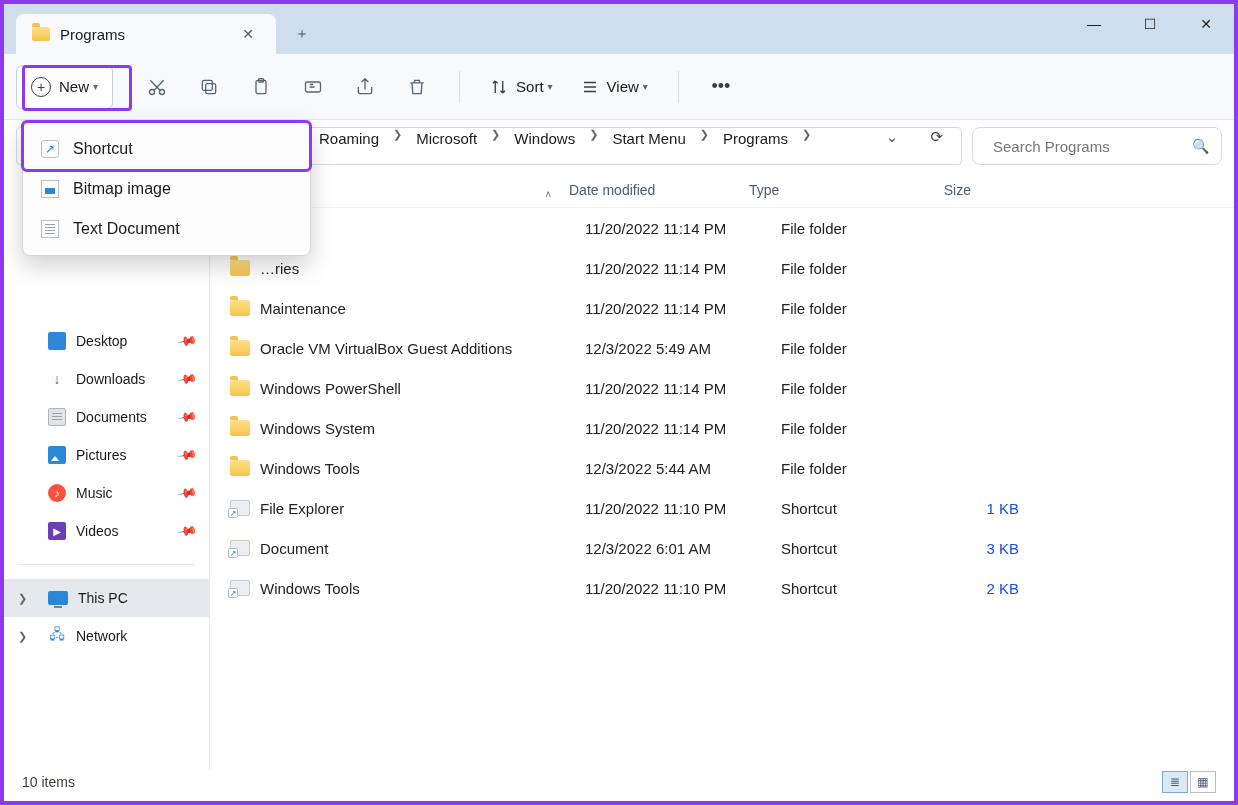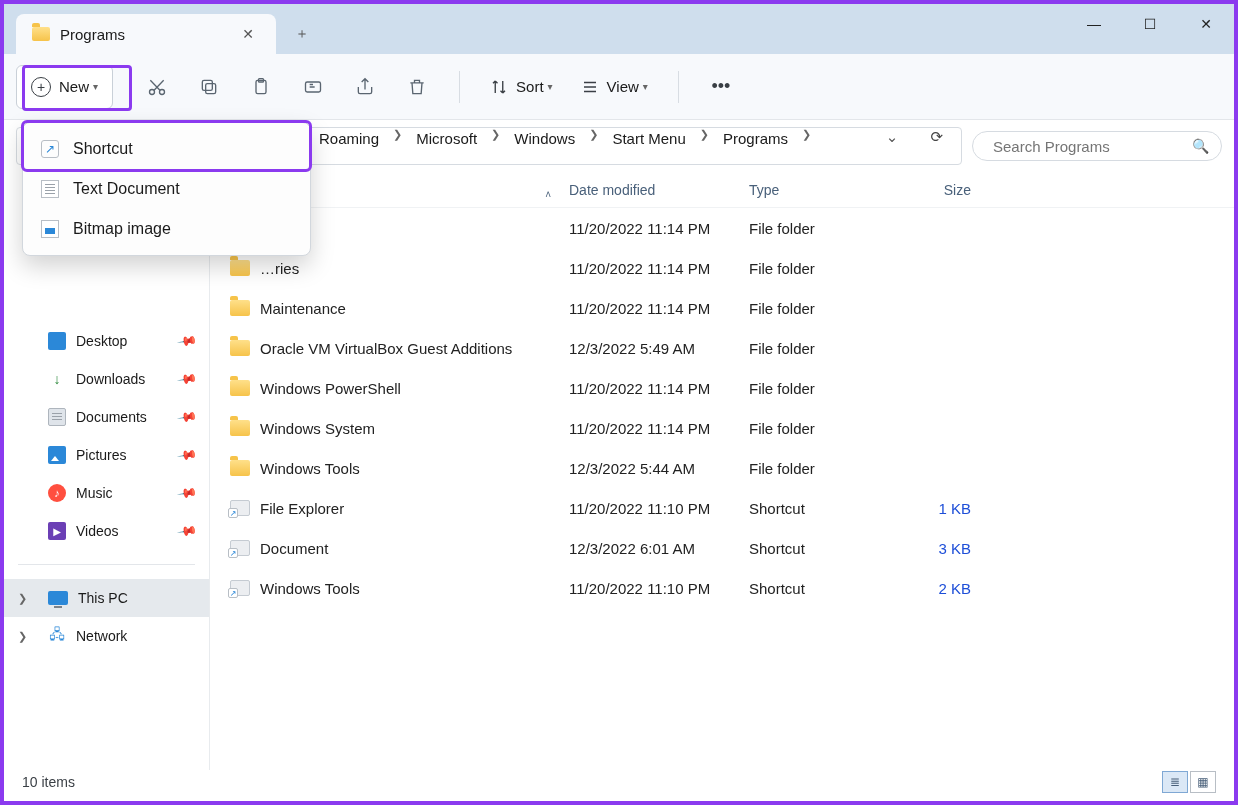--- a/index.html
+++ b/index.html
@@ -26,21 +26,21 @@
 .new-btn { border: 1px solid #c9d0d8; background: #fff; color: #1a1a1a; padding: 0 14px; }
 .hl-new { position: absolute; top: 61px; left: 18px; width: 110px; height: 46px; border: 3px solid #8b3aef; border-radius: 4px; pointer-events: none; z-index: 30; }
 
 
 .addr-row { display: flex; align-items: center; height: 52px; padding: 0 12px; gap: 10px; }
 .crumbs { flex: 1; display: flex; align-items: flex-start; height: 38px; border: 1px solid #d6dbe1; border-radius: 4px; padding: 0 8px 0 300px; gap: 12px; font-size: 15px; }
 .crumb { padding: 2px 2px; cursor: pointer; }
 .csep { color: #666; font-size: 11px; }
 .crumb-chev { margin-left: auto; color: #555; padding: 0 10px; }
 .refresh-ic { color: #444; padding: 0 10px; }
-.search { width: 250px; height: 30px; border: 1px solid #d6dbe1; border-radius: 15px; display: flex; align-items: center; padding: 0 20px; color: #777; }
+.search { width: 250px; height: 38px; border: 1px solid #d6dbe1; border-radius: 8px; display: flex; align-items: center; padding: 0 20px; color: #777; }
 .search input { border: none; outline: none; flex: 1; font-size: 15px; color: #333; background: transparent; }
 .search .mag { color: #555; }
 
 
 .body { display: flex; height: 598px; }
 .sidebar { width: 206px; border-right: 1px solid #e8ebee; padding-top: 150px; overflow: hidden; }
 .side-item { display: flex; align-items: center; height: 38px; padding: 0 12px 0 44px; gap: 10px; position: relative; }
 .side-item.sel { background: #e5e9ed; }
 .side-item .pin { position: absolute; right: 14px; color: #7a828b; font-size: 13px; transform: rotate(35deg); }
 .side-item .exp { position: absolute; left: 14px; color: #666; font-size: 11px; }
@@ -59,21 +59,21 @@
 .side-sep { height: 1px; background: #e3e6ea; margin: 14px 14px; }
 
 
 .files { flex: 1; overflow: hidden; }
 .fhdr { display: flex; height: 36px; align-items: center; color: #49607a; font-size: 14px; border-bottom: 1px solid #f0f2f4; }
 .col-name { flex: 0 0 335px; padding-left: 20px; position:relative;}
 .col-date { flex: 0 0 180px; margin-left: 24px; }
 .col-type { flex: 0 0 148px; }
 .col-size { flex: 0 0 90px; text-align: right; padding-right: 16px;}
 .fhdr .sort-caret{position:absolute; right:-6px; top:7px; font-size:10px; color:#49607a;}
-.frow { display: flex; height: 40px; align-items: center; font-size: 15px; color: #222; }
+.frow { display: flex; height: 40px; align-items: center; font-size: 15px; color: #222; gap: 16px; }
 .frow .col-name { display: flex; align-items: center; gap: 10px; }
 .frow .col-size { color: #1d4ed8; }
 .folder-ic { width: 20px; height: 16px; background: linear-gradient(#ffe08a,#f6c34a); border-radius: 2px; position: relative; display:inline-block; flex:none;}
 .folder-ic::before { content:""; position:absolute; top:-4px; left:0; width:8px; height:4px; background:#f6c34a; border-radius:2px 2px 0 0;}
 .short-ic { width:20px; height:16px; position:relative; display:inline-block; flex:none;}
 .short-ic .base{position:absolute;inset:0;background:#eceef1;border:1px solid #c5cbd2;border-radius:2px;}
 .short-ic .arrow{position:absolute;left:-2px;bottom:-2px;width:10px;height:10px;background:#fff;border:1px solid #b8bec5;border-radius:2px;font-size:8px;color:#2b88d8;display:flex;align-items:center;justify-content:center;}
 
 
 .menu { position: absolute; top: 118px; left: 18px; width: 289px; background: #fdfdfd; border: 1px solid #d2d7dd; border-radius: 8px; box-shadow: 0 10px 24px rgba(0,0,0,.18); padding: 6px 0; z-index: 20; }
@@ -355,26 +355,26 @@
       </div>
   </div>
 </div>
 
 <div class="menu" id="menu">
     <div class="menu-item">
       <span class="mic mic-short">↗</span>
       <span>Shortcut</span>
     </div>
     <div class="menu-item">
+      <span class="mic mic-bmp"></span>
+      <span>Bitmap image</span>
+    </div>
+    <div class="menu-item">
       <span class="mic mic-txt"></span>
       <span>Text Document</span>
-    </div>
-    <div class="menu-item">
-      <span class="mic mic-bmp"></span>
-      <span>Bitmap image</span>
     </div>
   </div>
 <div class="hl-folder"></div>
 
 <div class="status">
   <span>10 items</span>
   <div class="view-toggles">
     <div class="on">≣</div>
     <div>▦</div>
   </div>

